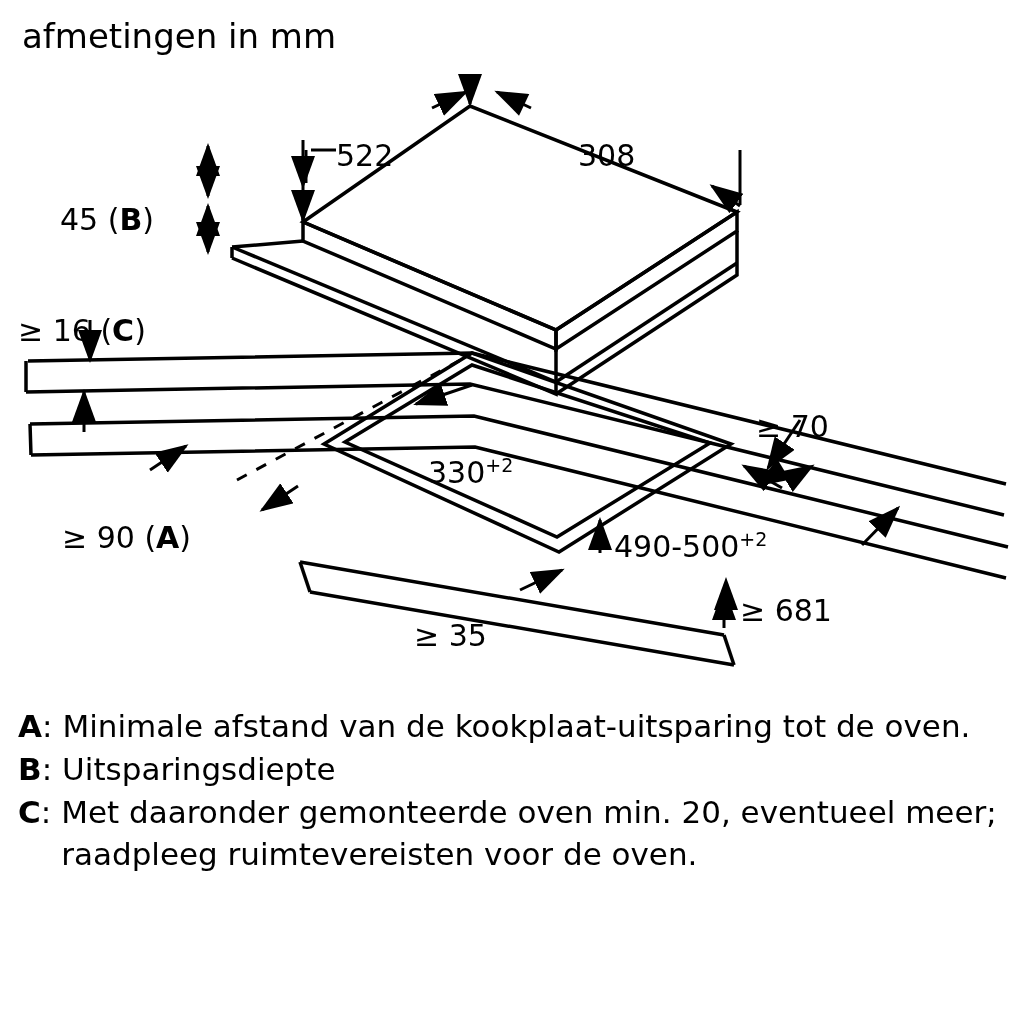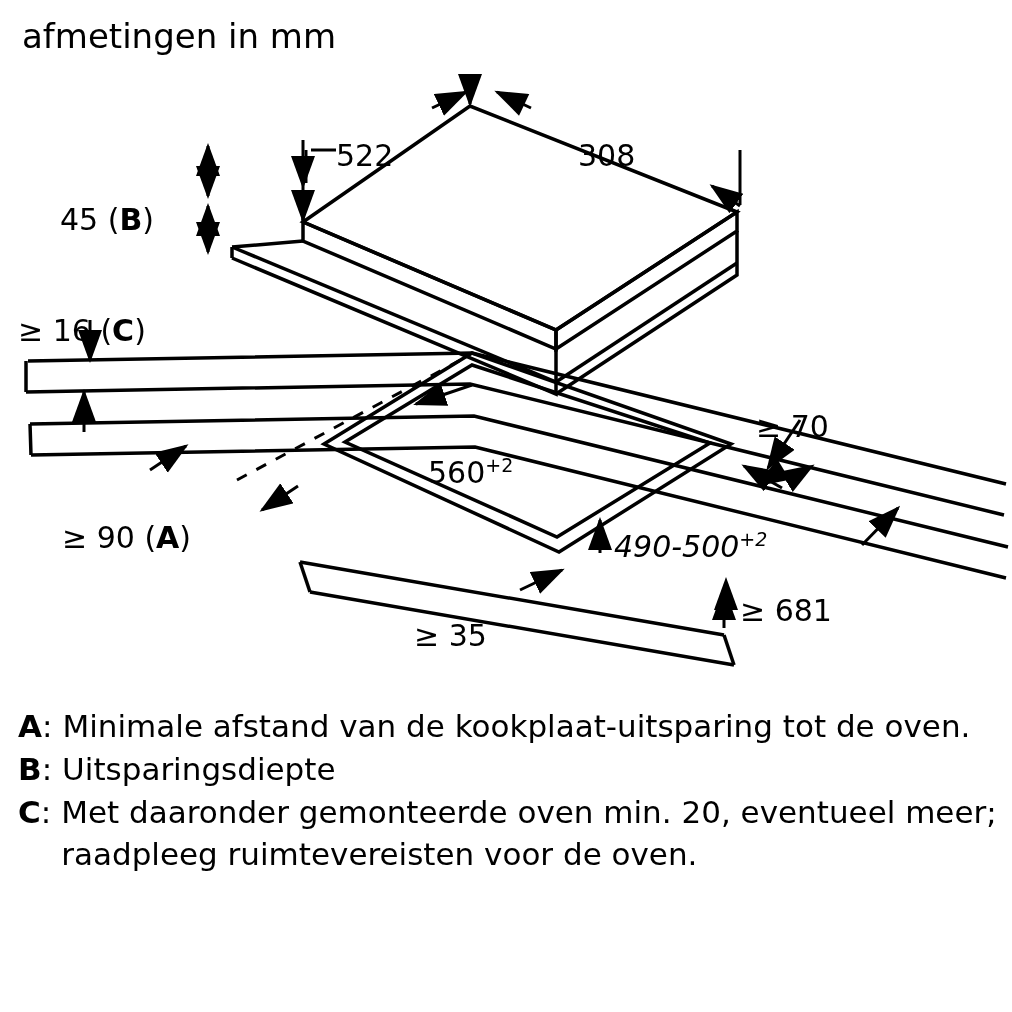--- a/index.html
+++ b/index.html
@@ -202,28 +202,28 @@
     <span>45 (</span><b>B</b><span>)</span>
   </div>
 
   <div class="lbl" style="left:18px; top:283px;">
     <span>≥ 16 (</span><b>C</b><span>)</span>
   </div>
 
   <div class="lbl" style="left:756px; top:379px;">≥ 70</div>
 
   <div class="lbl" style="left:428px; top:423px;">
-    <span>560</span><span class="sup">+2</span>
+    <span>330</span><span class="sup">+2</span>
   </div>
 
   <div class="lbl" style="left:62px; top:490px;">
     <span>≥ 90 (</span><b>A</b><span>)</span>
   </div>
 
-  <div class="lbl" style="left:614px; top:497px;font-style:italic;">
+  <div class="lbl" style="left:614px; top:497px;">
     <span>490-500</span><span class="sup">+2</span>
   </div>
 
   <div class="lbl" style="left:740px; top:563px;">≥ 681</div>
   <div class="lbl" style="left:414px; top:588px;">≥ 35</div>
 
   <div class="legend">
     <div class="legend-row">
       <span class="legend-key">A</span>
       <span class="legend-colon">:</span>

